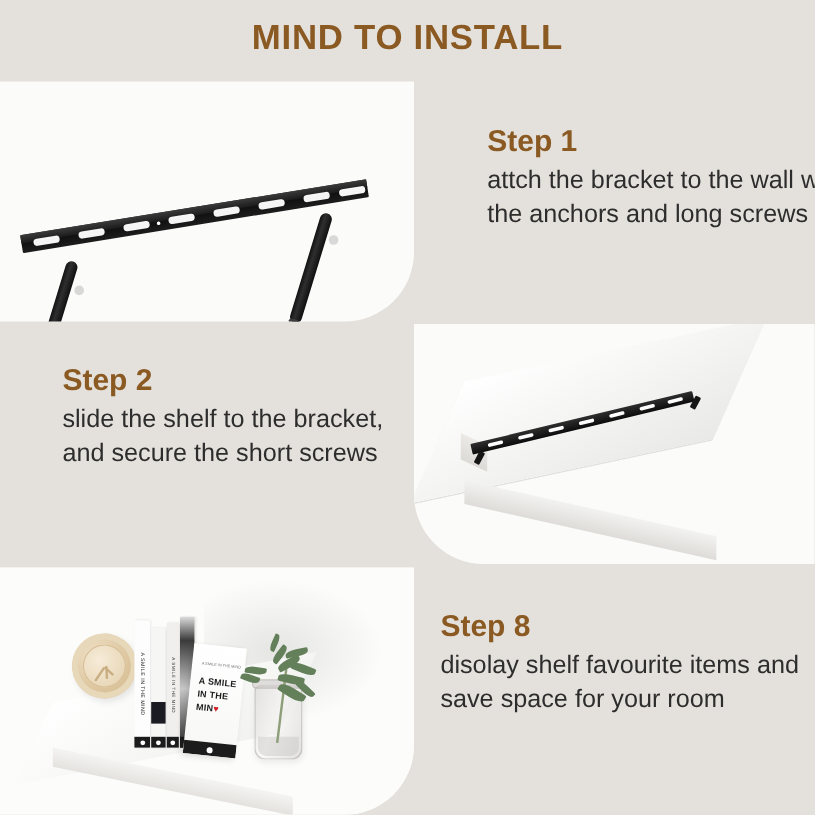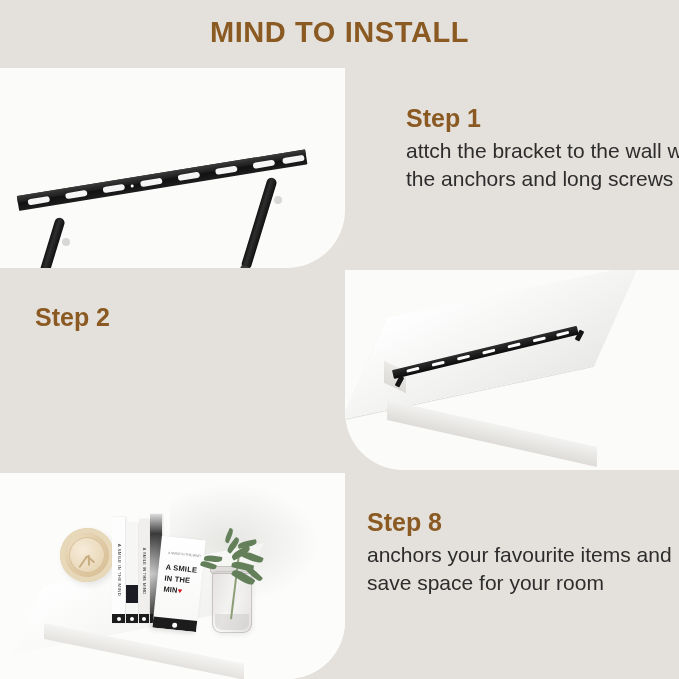--- a/index.html
+++ b/index.html
@@ -35,21 +35,21 @@
     background:#fbfbfa;
     overflow:hidden;
   }
   #panel-1 { left:0px;   top:68px;  width:345px; height:200px; border-bottom-right-radius:58px; }
   #panel-2 { left:345px; top:270px; width:334px; height:200px; border-bottom-left-radius:58px; }
   #panel-3 { left:0px;   top:473px; width:345px; height:206px; border-bottom-right-radius:58px; }
 
   
   .step-block { position:absolute; }
   #step-1 { left:367px; top:104px; width:300px;margin-left:39px; }
-  #step-2 { left:35px;  top:303px; width:300px; }
+  #step-2 { left:52px;  top:303px; width:300px; }
   #step-3 { left:367px; top:508px; width:305px; }
 
   .step-head {
     font-size:25px;
     font-weight:bold;
     color:#8a5a22;
     line-height:1.12;
     margin-bottom:5px;
     font-family:"Liberation Sans", sans-serif;
   }
@@ -373,20 +373,21 @@
       </div>
 
       <div class="p2-tab" style="left:52px;  top:106px; transform:rotate(28deg);"></div>
       <div class="p2-tab" style="left:232px; top:60px;  transform:rotate(28deg);"></div>
 
     </div>
   </div>
 
   <div class="step-block" id="step-2">
     <div class="step-head">Step 2</div>
+    <div class="step-body">slide the shelf to the bracket, and secure the short screws</div>
   </div>
 
   <div class="panel" id="panel-3">
     <div class="p3-stage">
 
       <div class="p3-wallshadow"></div>
 
       <div class="p3-shelf-top"></div>
       <div class="p3-shelf-front"></div>
 
@@ -444,16 +445,16 @@
       <div class="leaf" style="left:238px; bottom:130px; width:19px; height:6px; transform:rotate(-12deg);"></div>
       <div class="leaf" style="left:243px; bottom:122px; width:21px; height:7px; transform:rotate(22deg);"></div>
       <div class="leaf" style="left:226px; bottom:134px; width:15px; height:5px; transform:rotate(-66deg);"></div>
       <div class="leaf" style="left:248px; bottom:108px; width:18px; height:6px; transform:rotate(44deg);"></div>
 
     </div>
   </div>
 
   <div class="step-block" id="step-3">
     <div class="step-head">Step 8</div>
-    <div class="step-body">anchors your favourite items and save space for your room</div>
+    <div class="step-body">disolay shelf favourite items and save space for your room</div>
   </div>
 
 </div>
 
 </body></html>

